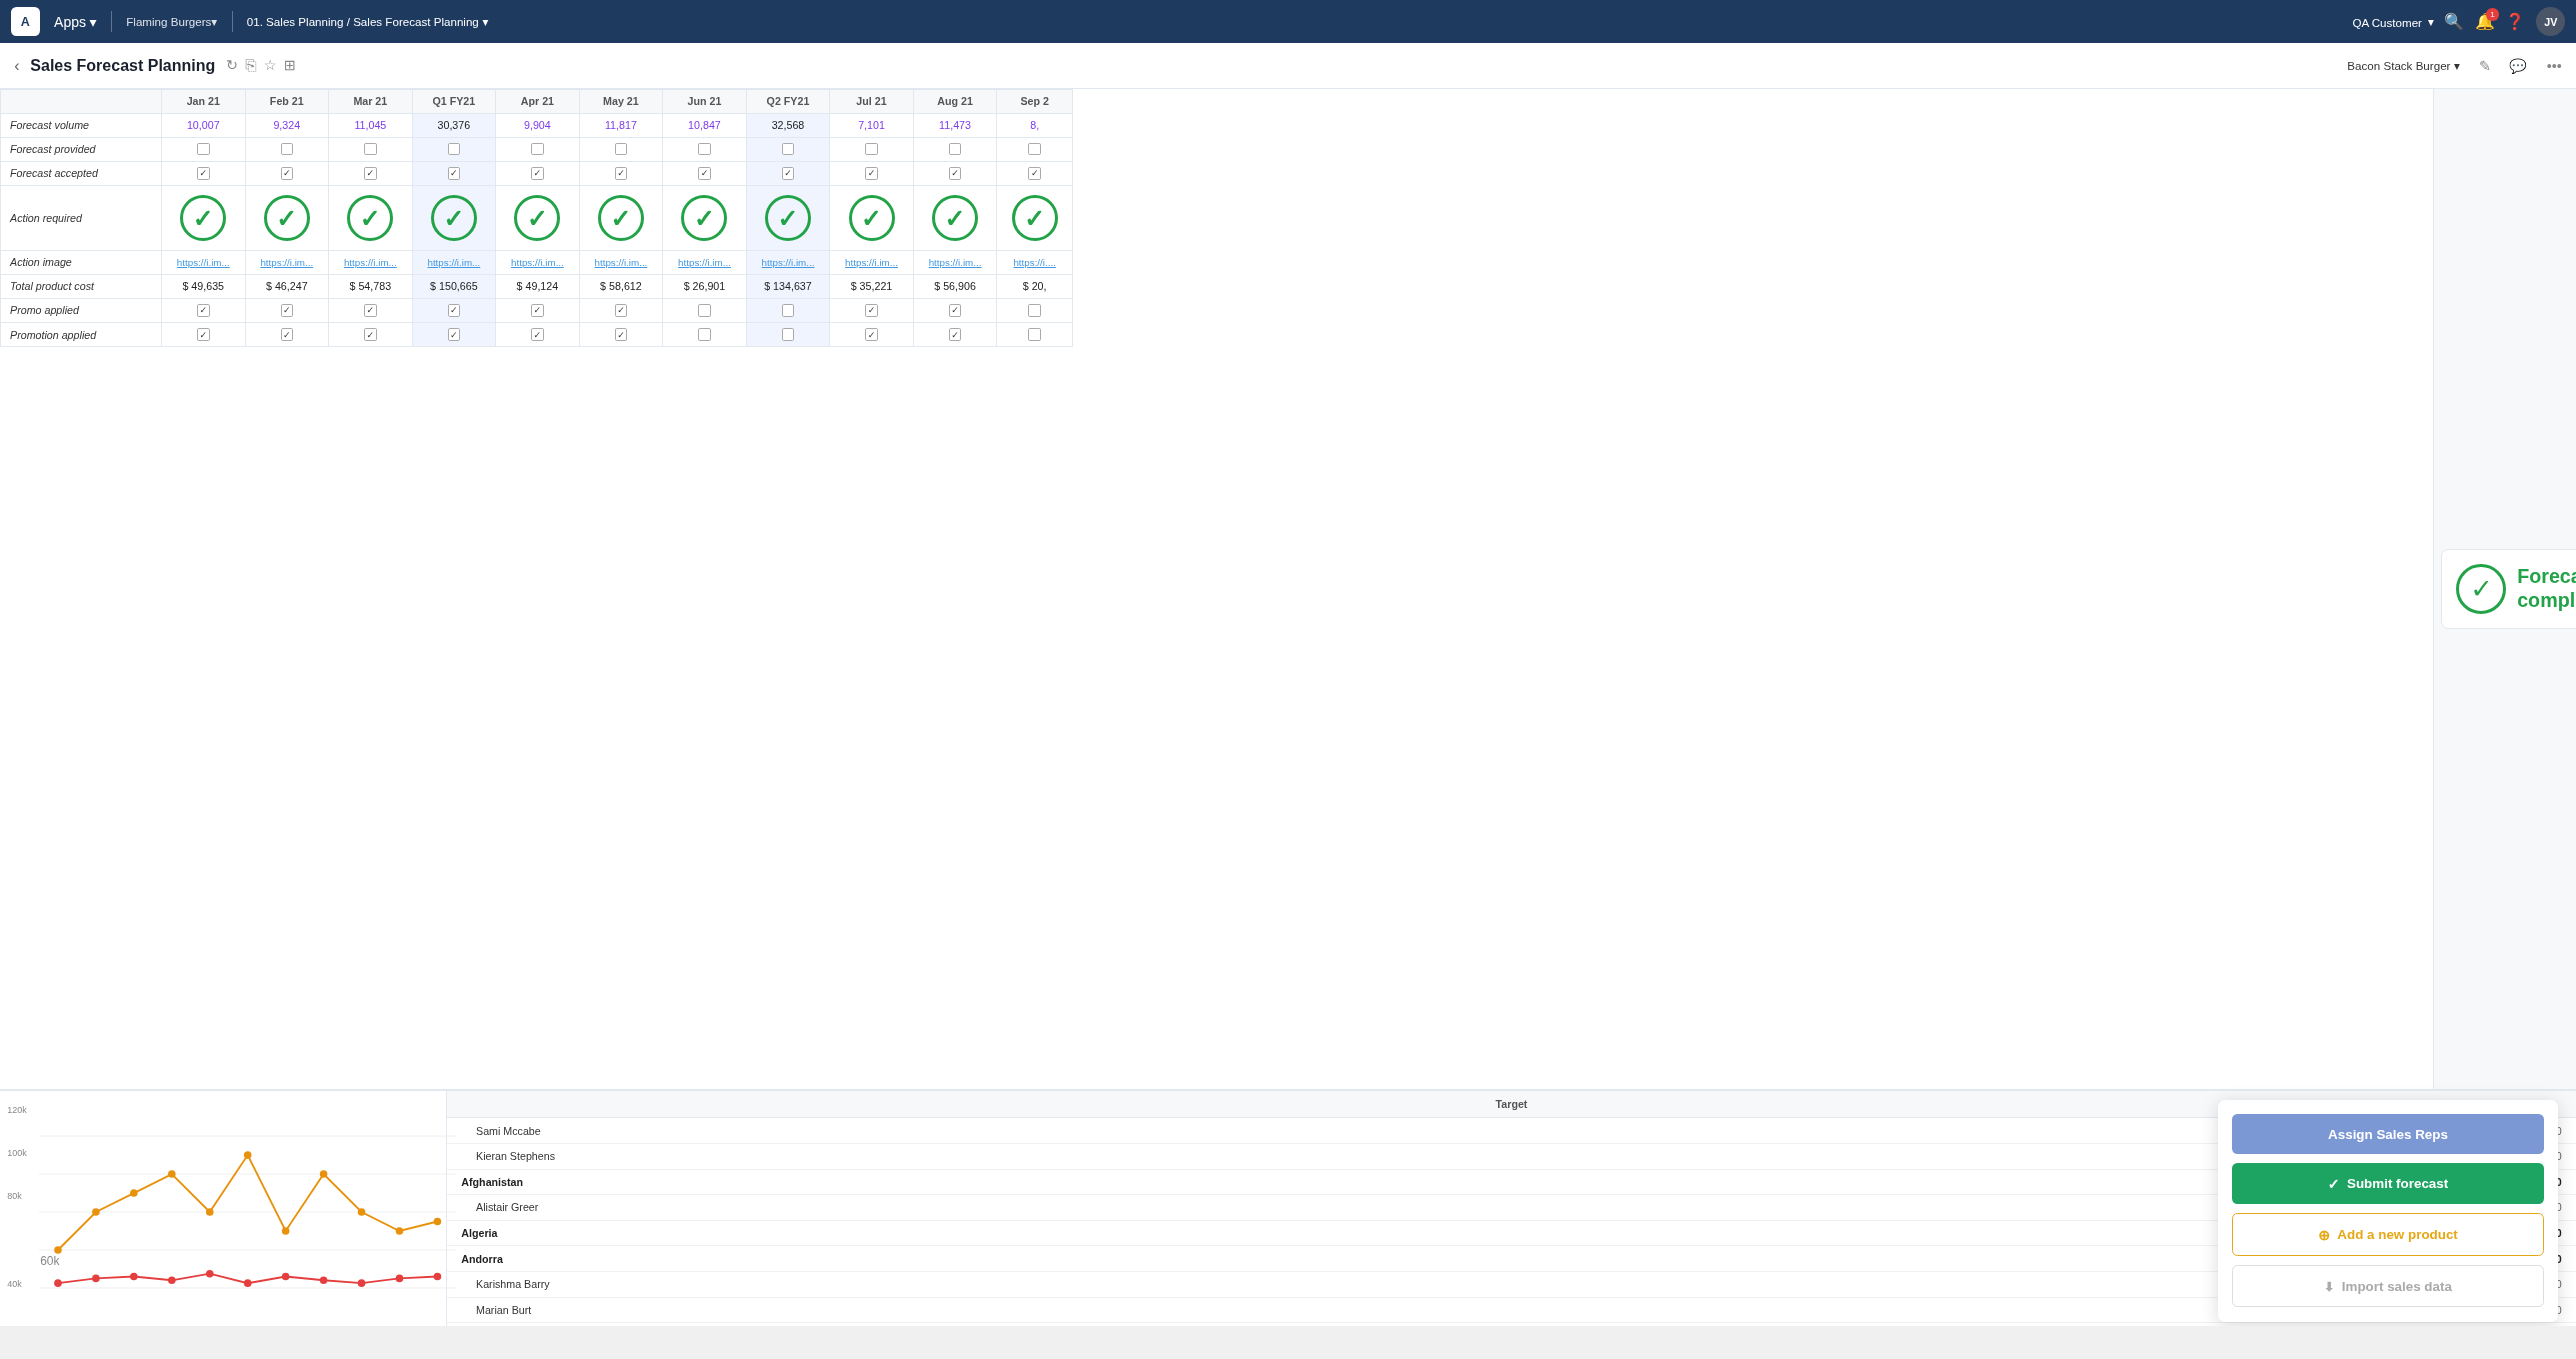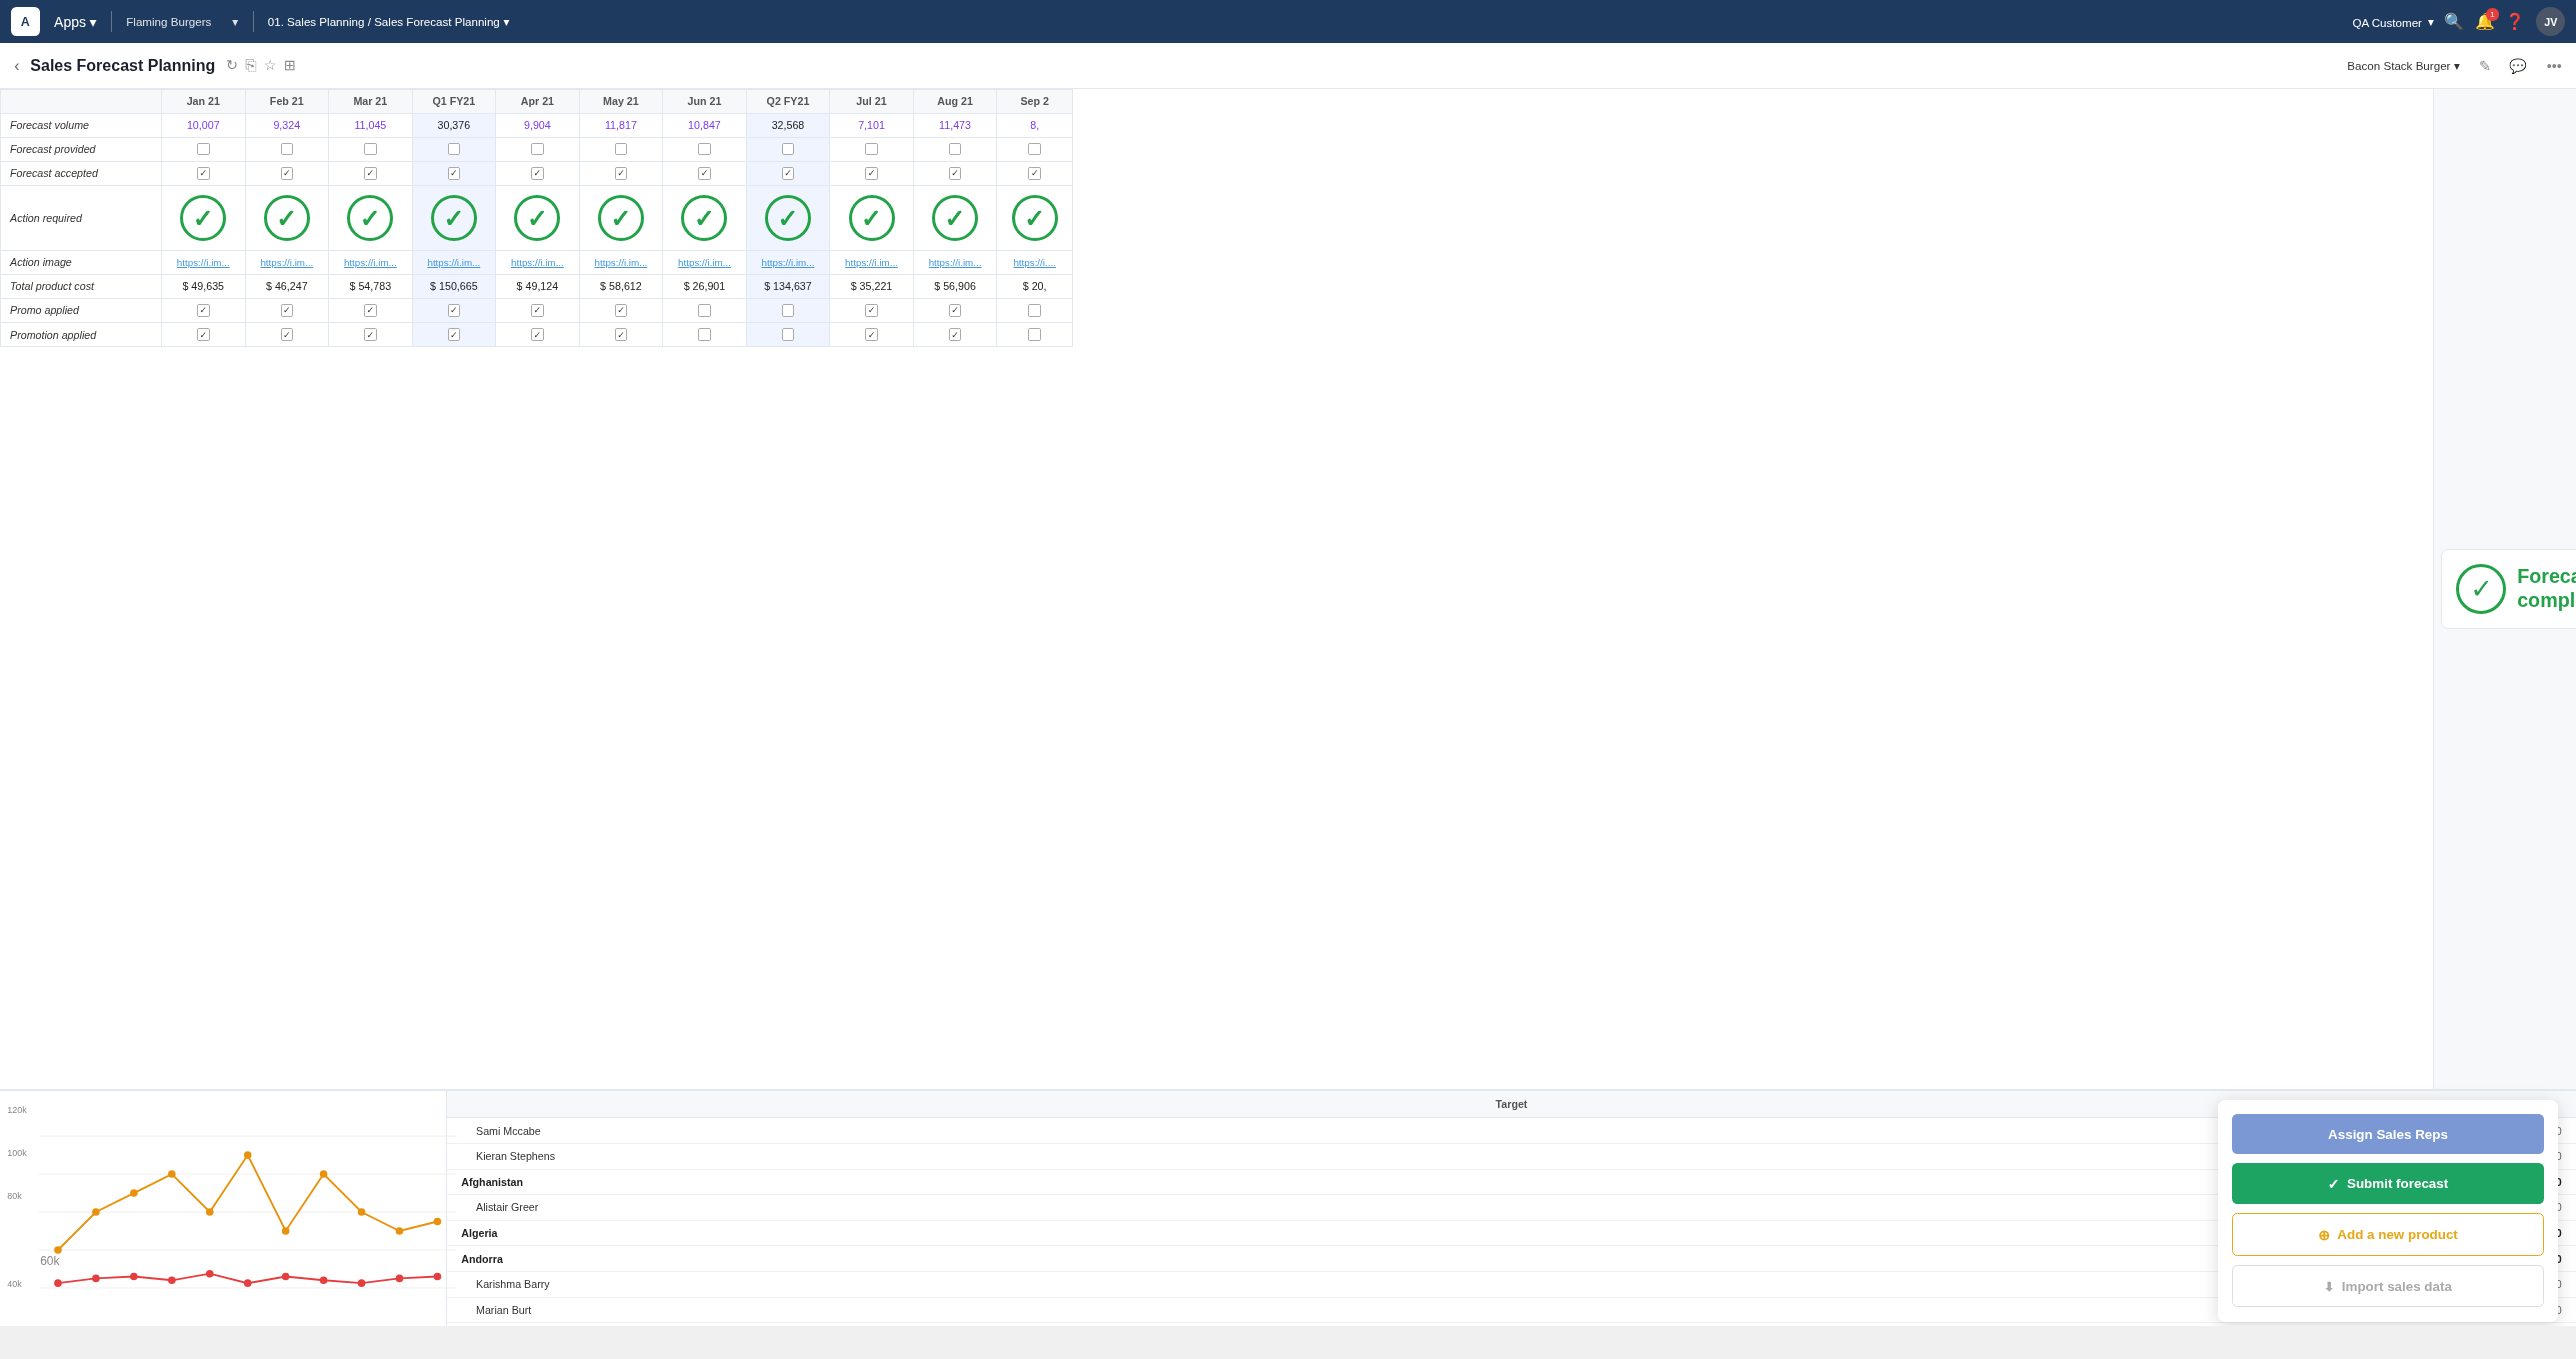--- a/index.html
+++ b/index.html
@@ -25,21 +25,21 @@
       color: #1e3a5f;
       font-weight: bold;
       font-size: 12.5px;
     }
     .nav-apps {
       display: flex; gap: 3.6px;
       font-size: 14px; color: white; cursor: pointer; padding: 3.6px 7.2px;
     }
     .nav-divider { width: 0.9px; height: 21.5px; background: rgba(255,255,255,0.3); }
     .nav-breadcrumb {
-      display: flex; align-items: center; gap: 21px;
+      display: flex; align-items: center; gap: 0;
       font-size: 11.6px; color: rgba(255,255,255,0.85);
       cursor: pointer; padding: 3.6px 7.2px;
     }
     .nav-path {
       font-size: 11.6px; color: white; font-weight: 500;
       padding: 3.6px 7.2px; cursor: pointer;
       display: flex; align-items: center; gap: 3.6px;
     }
     .nav-right {
       margin-left: auto;

